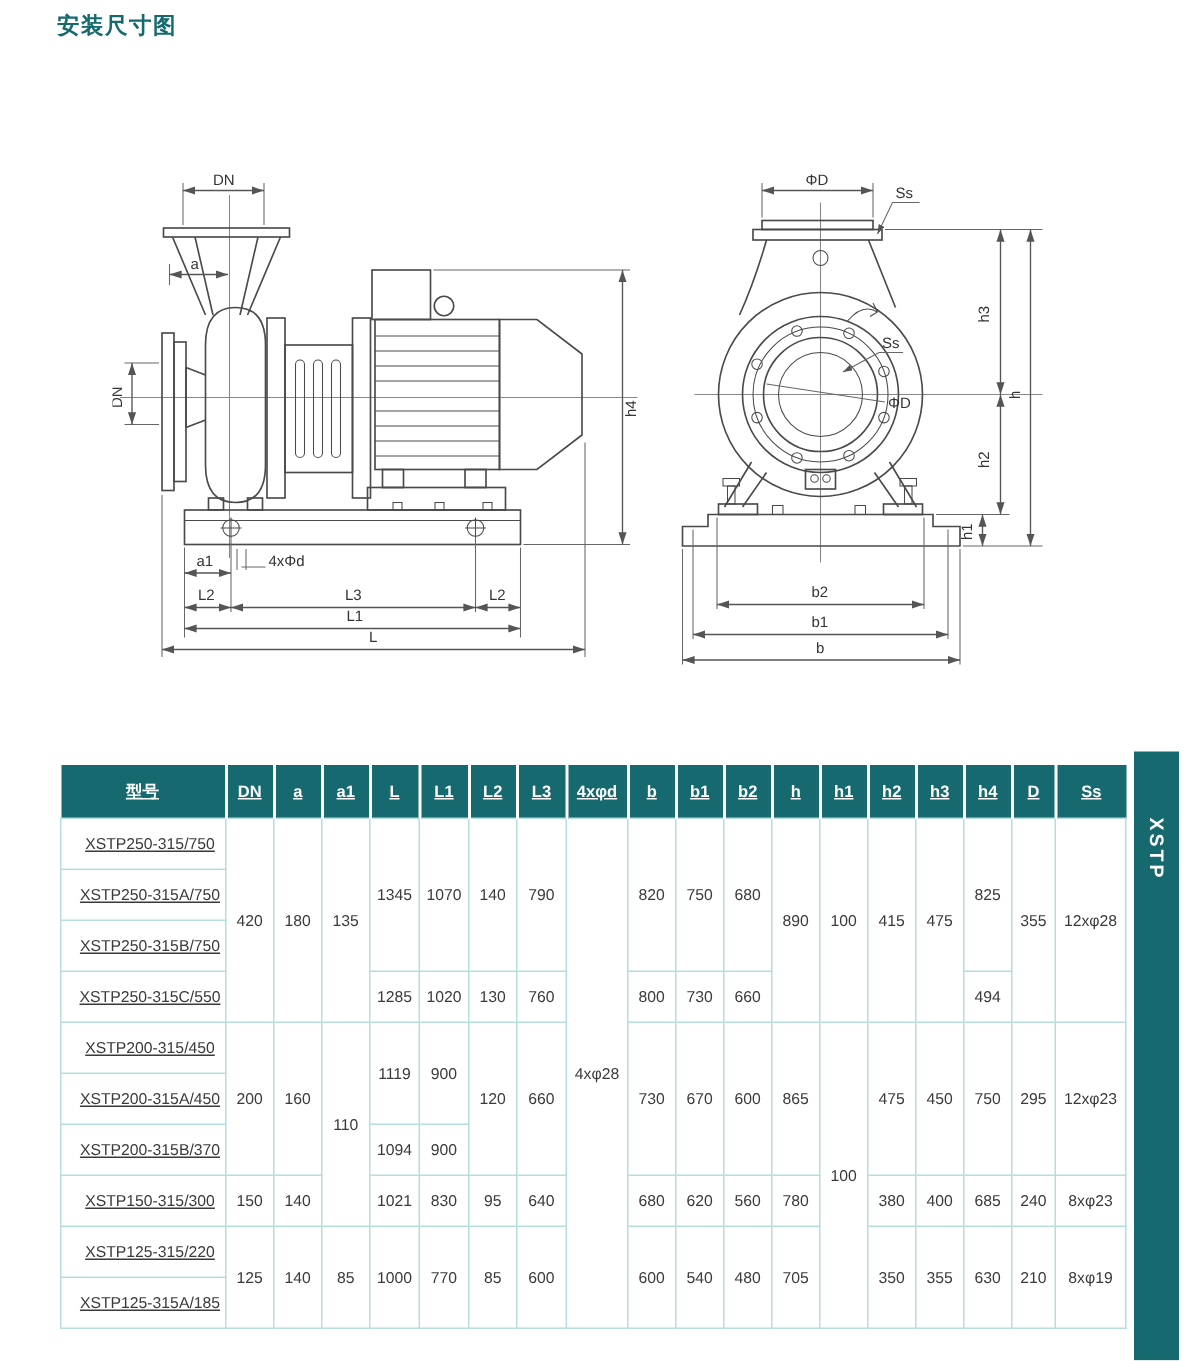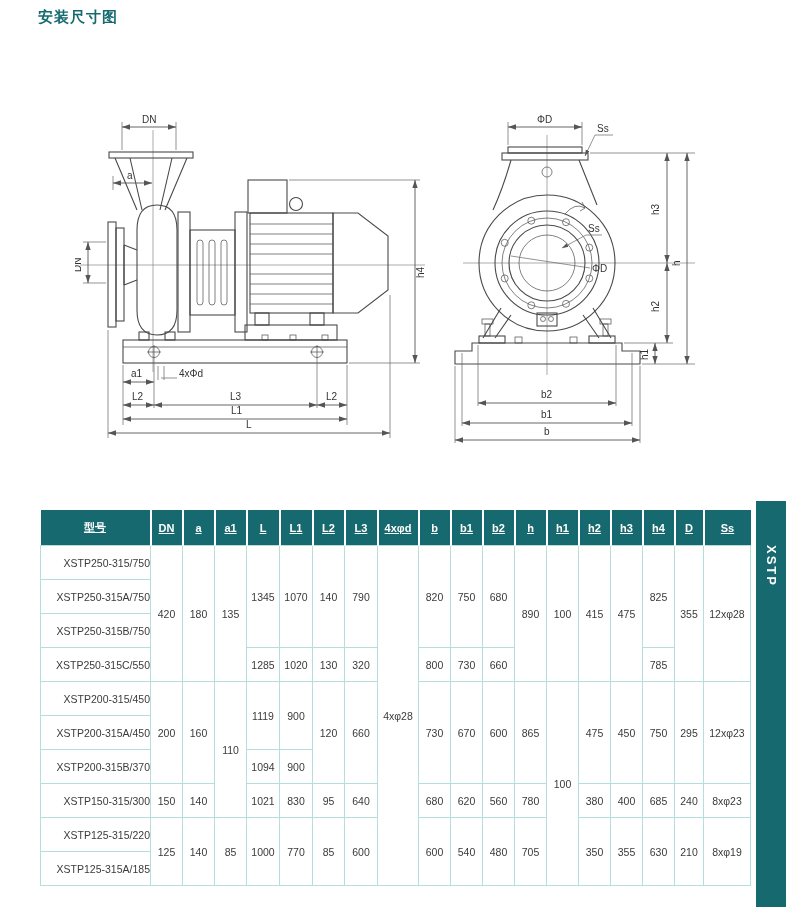--- a/index.html
+++ b/index.html
@@ -12,21 +12,21 @@
   .thin{stroke:#4a4a4a;stroke-width:0.7;fill:none;}
   .dim{stroke:#555;stroke-width:0.9;fill:none;}
   .ext{stroke:#666;stroke-width:0.7;fill:none;}
   .cl{stroke:#888;stroke-width:0.7;fill:none;}
   .dim-table{position:absolute;left:40px;top:510px;width:710px;border-collapse:collapse;table-layout:fixed;}
   .dim-table th{background:#16696f;color:#fff;font-size:11px;font-weight:bold;height:35px;
                 border-right:2px solid #fff;padding:0;text-decoration:underline;}
   .dim-table th:last-child{border-right:none;}
   .dim-table td{border:1px solid #b5dedd;font-size:10.5px;color:#3a3a3a;text-align:center;padding:0;}
   .dim-table tbody tr{height:34px;}
-  .dim-table td.model{text-align:right;padding-left:9px;}
+  .dim-table td.model{text-align:center;padding-left:9px;text-decoration:underline;}
   .side-tab{position:absolute;left:756px;top:501px;width:30px;height:406px;background:#16696f;
             color:#fff;box-sizing:border-box;padding-top:44px;display:flex;justify-content:center;}
   .side-tab span{writing-mode:vertical-rl;font-size:13px;font-weight:bold;letter-spacing:2px;}
 </style>
 </head>
 <body>
 
 <div class="page">
 
   <div class="title">安装尺寸图</div>
@@ -319,25 +319,25 @@
         <td class="model">XSTP250-315A/750</td>
       </tr>
       <tr>
         <td class="model">XSTP250-315B/750</td>
       </tr>
       <tr>
         <td class="model">XSTP250-315C/550</td>
         <td>1285</td>
         <td>1020</td>
         <td>130</td>
-        <td>320</td>
+        <td>760</td>
         <td>800</td>
         <td>730</td>
         <td>660</td>
-        <td>785</td>
+        <td>494</td>
       </tr>
       <tr>
         <td class="model">XSTP200-315/450</td>
         <td rowspan="3">200</td>
         <td rowspan="3">160</td>
         <td rowspan="4">110</td>
         <td rowspan="2">1119</td>
         <td rowspan="2">900</td>
         <td rowspan="3">120</td>
         <td rowspan="3">660</td>

